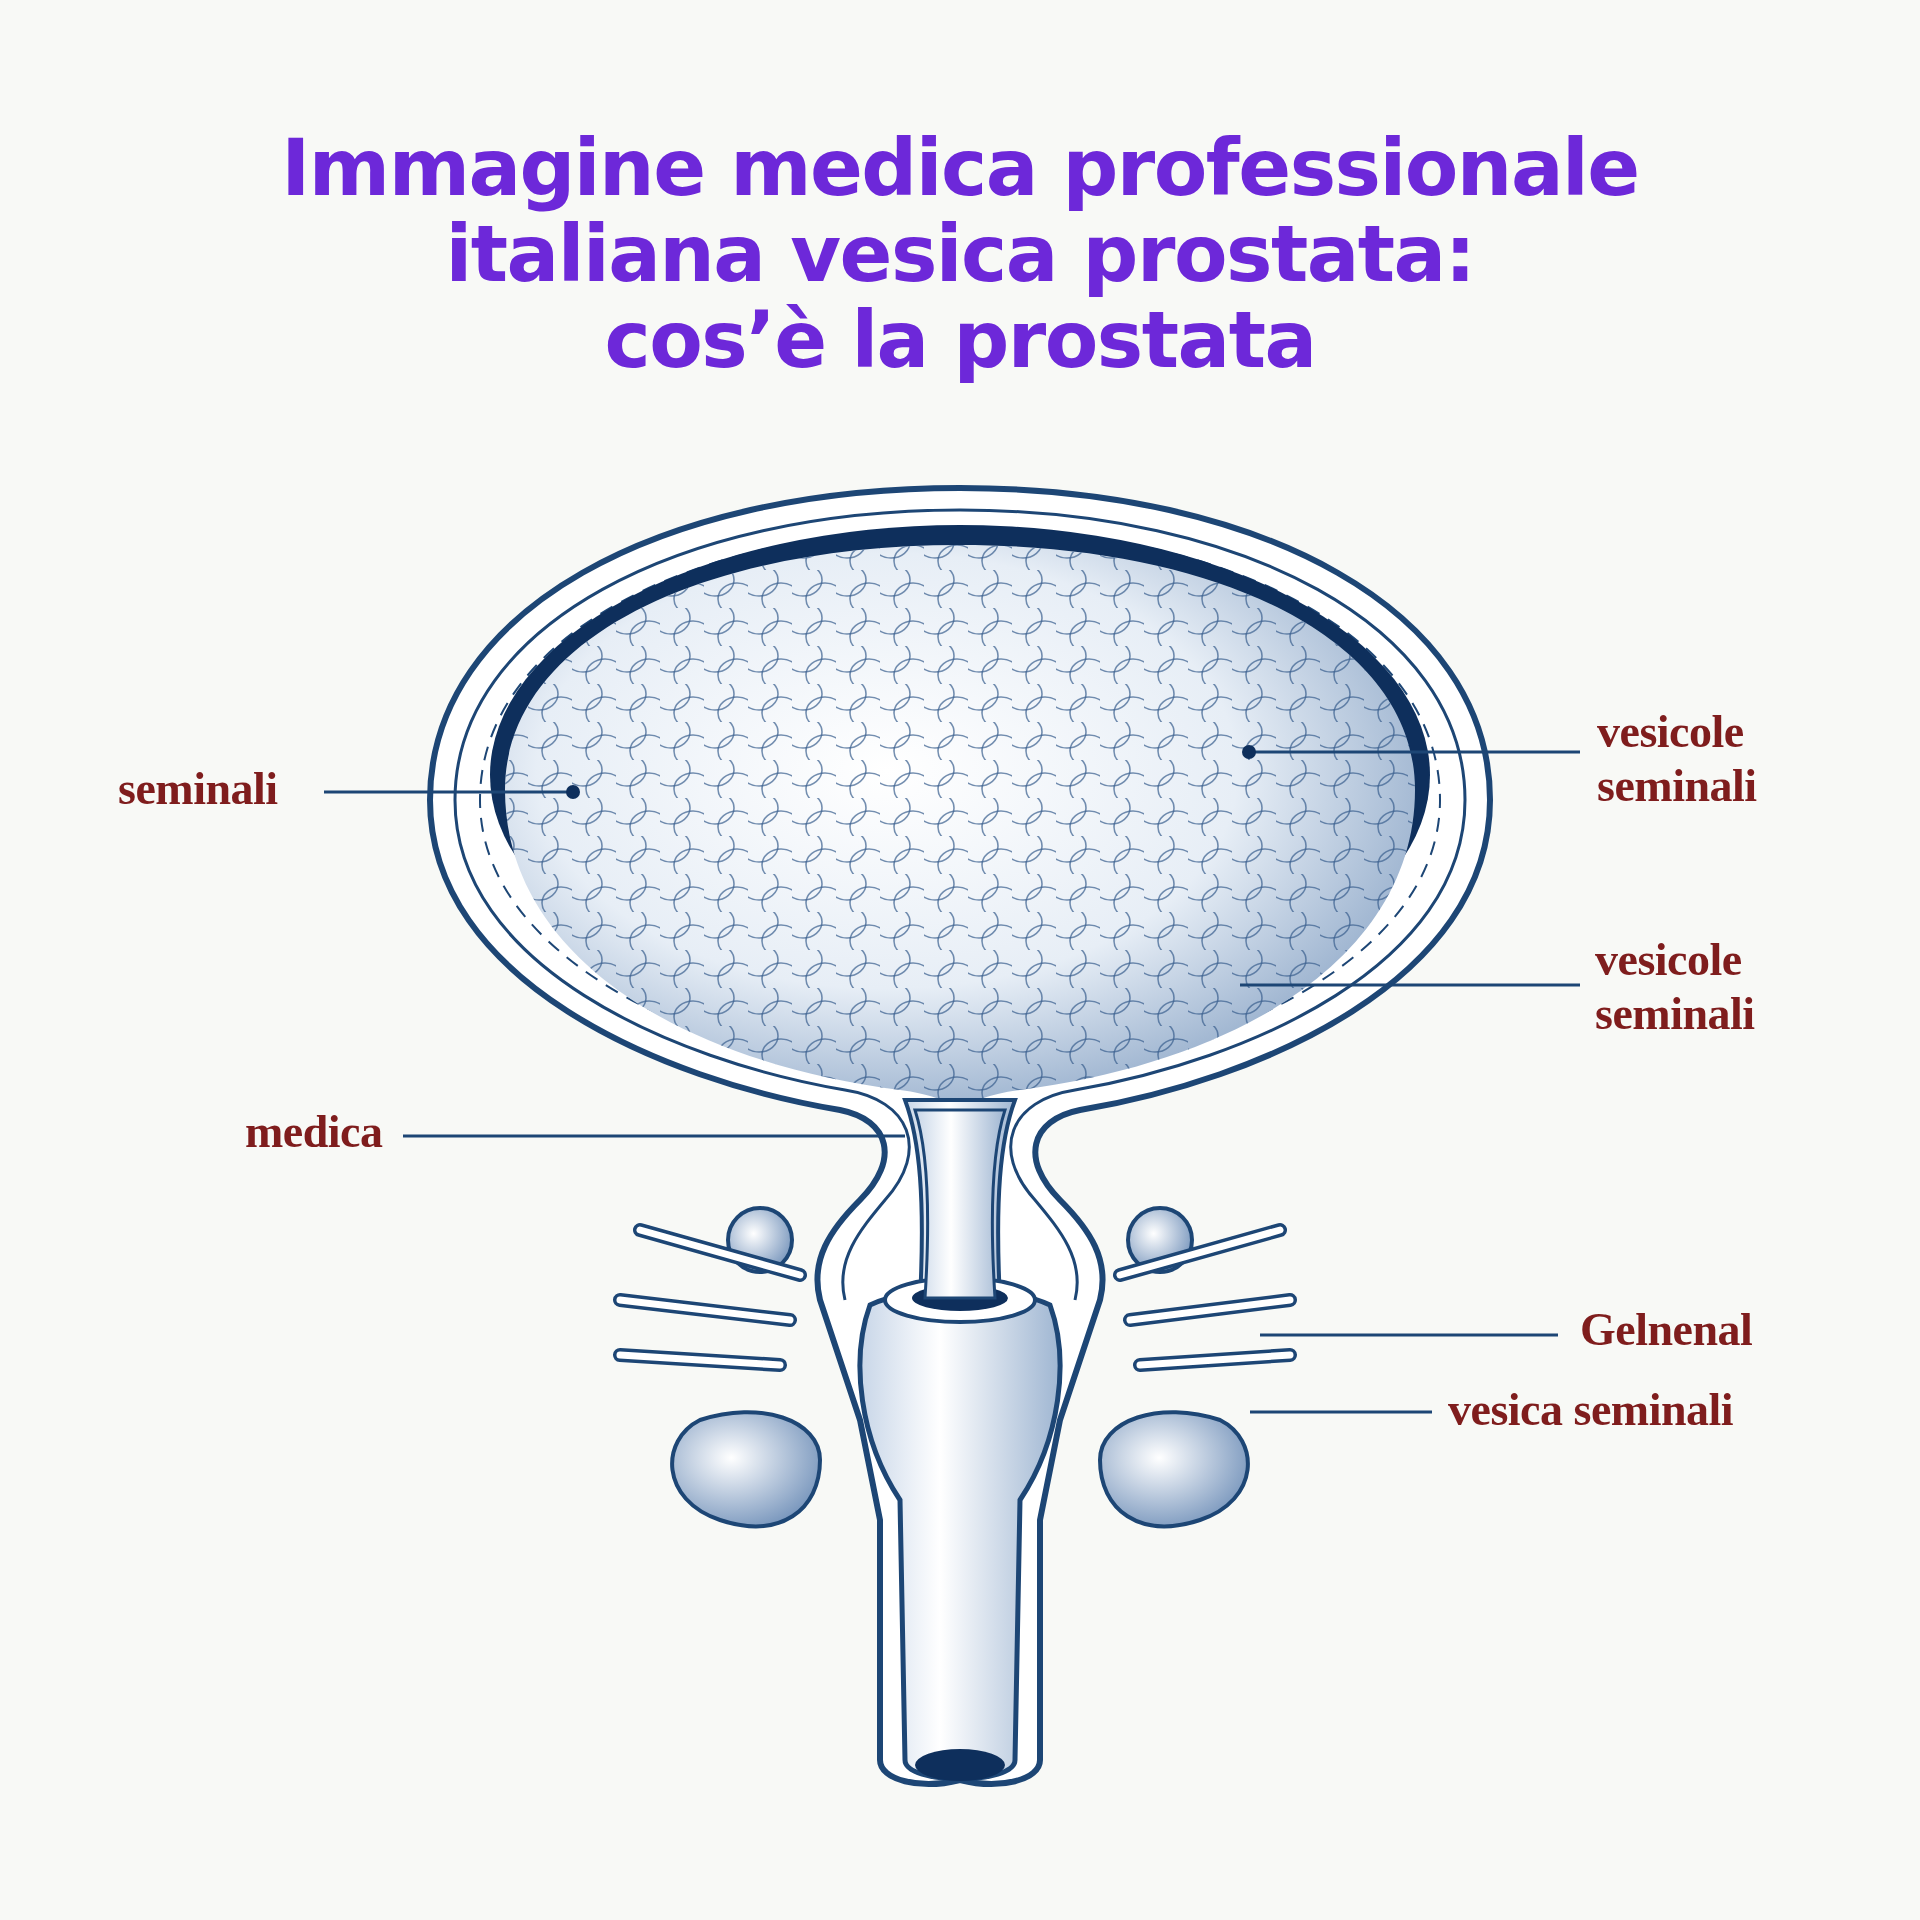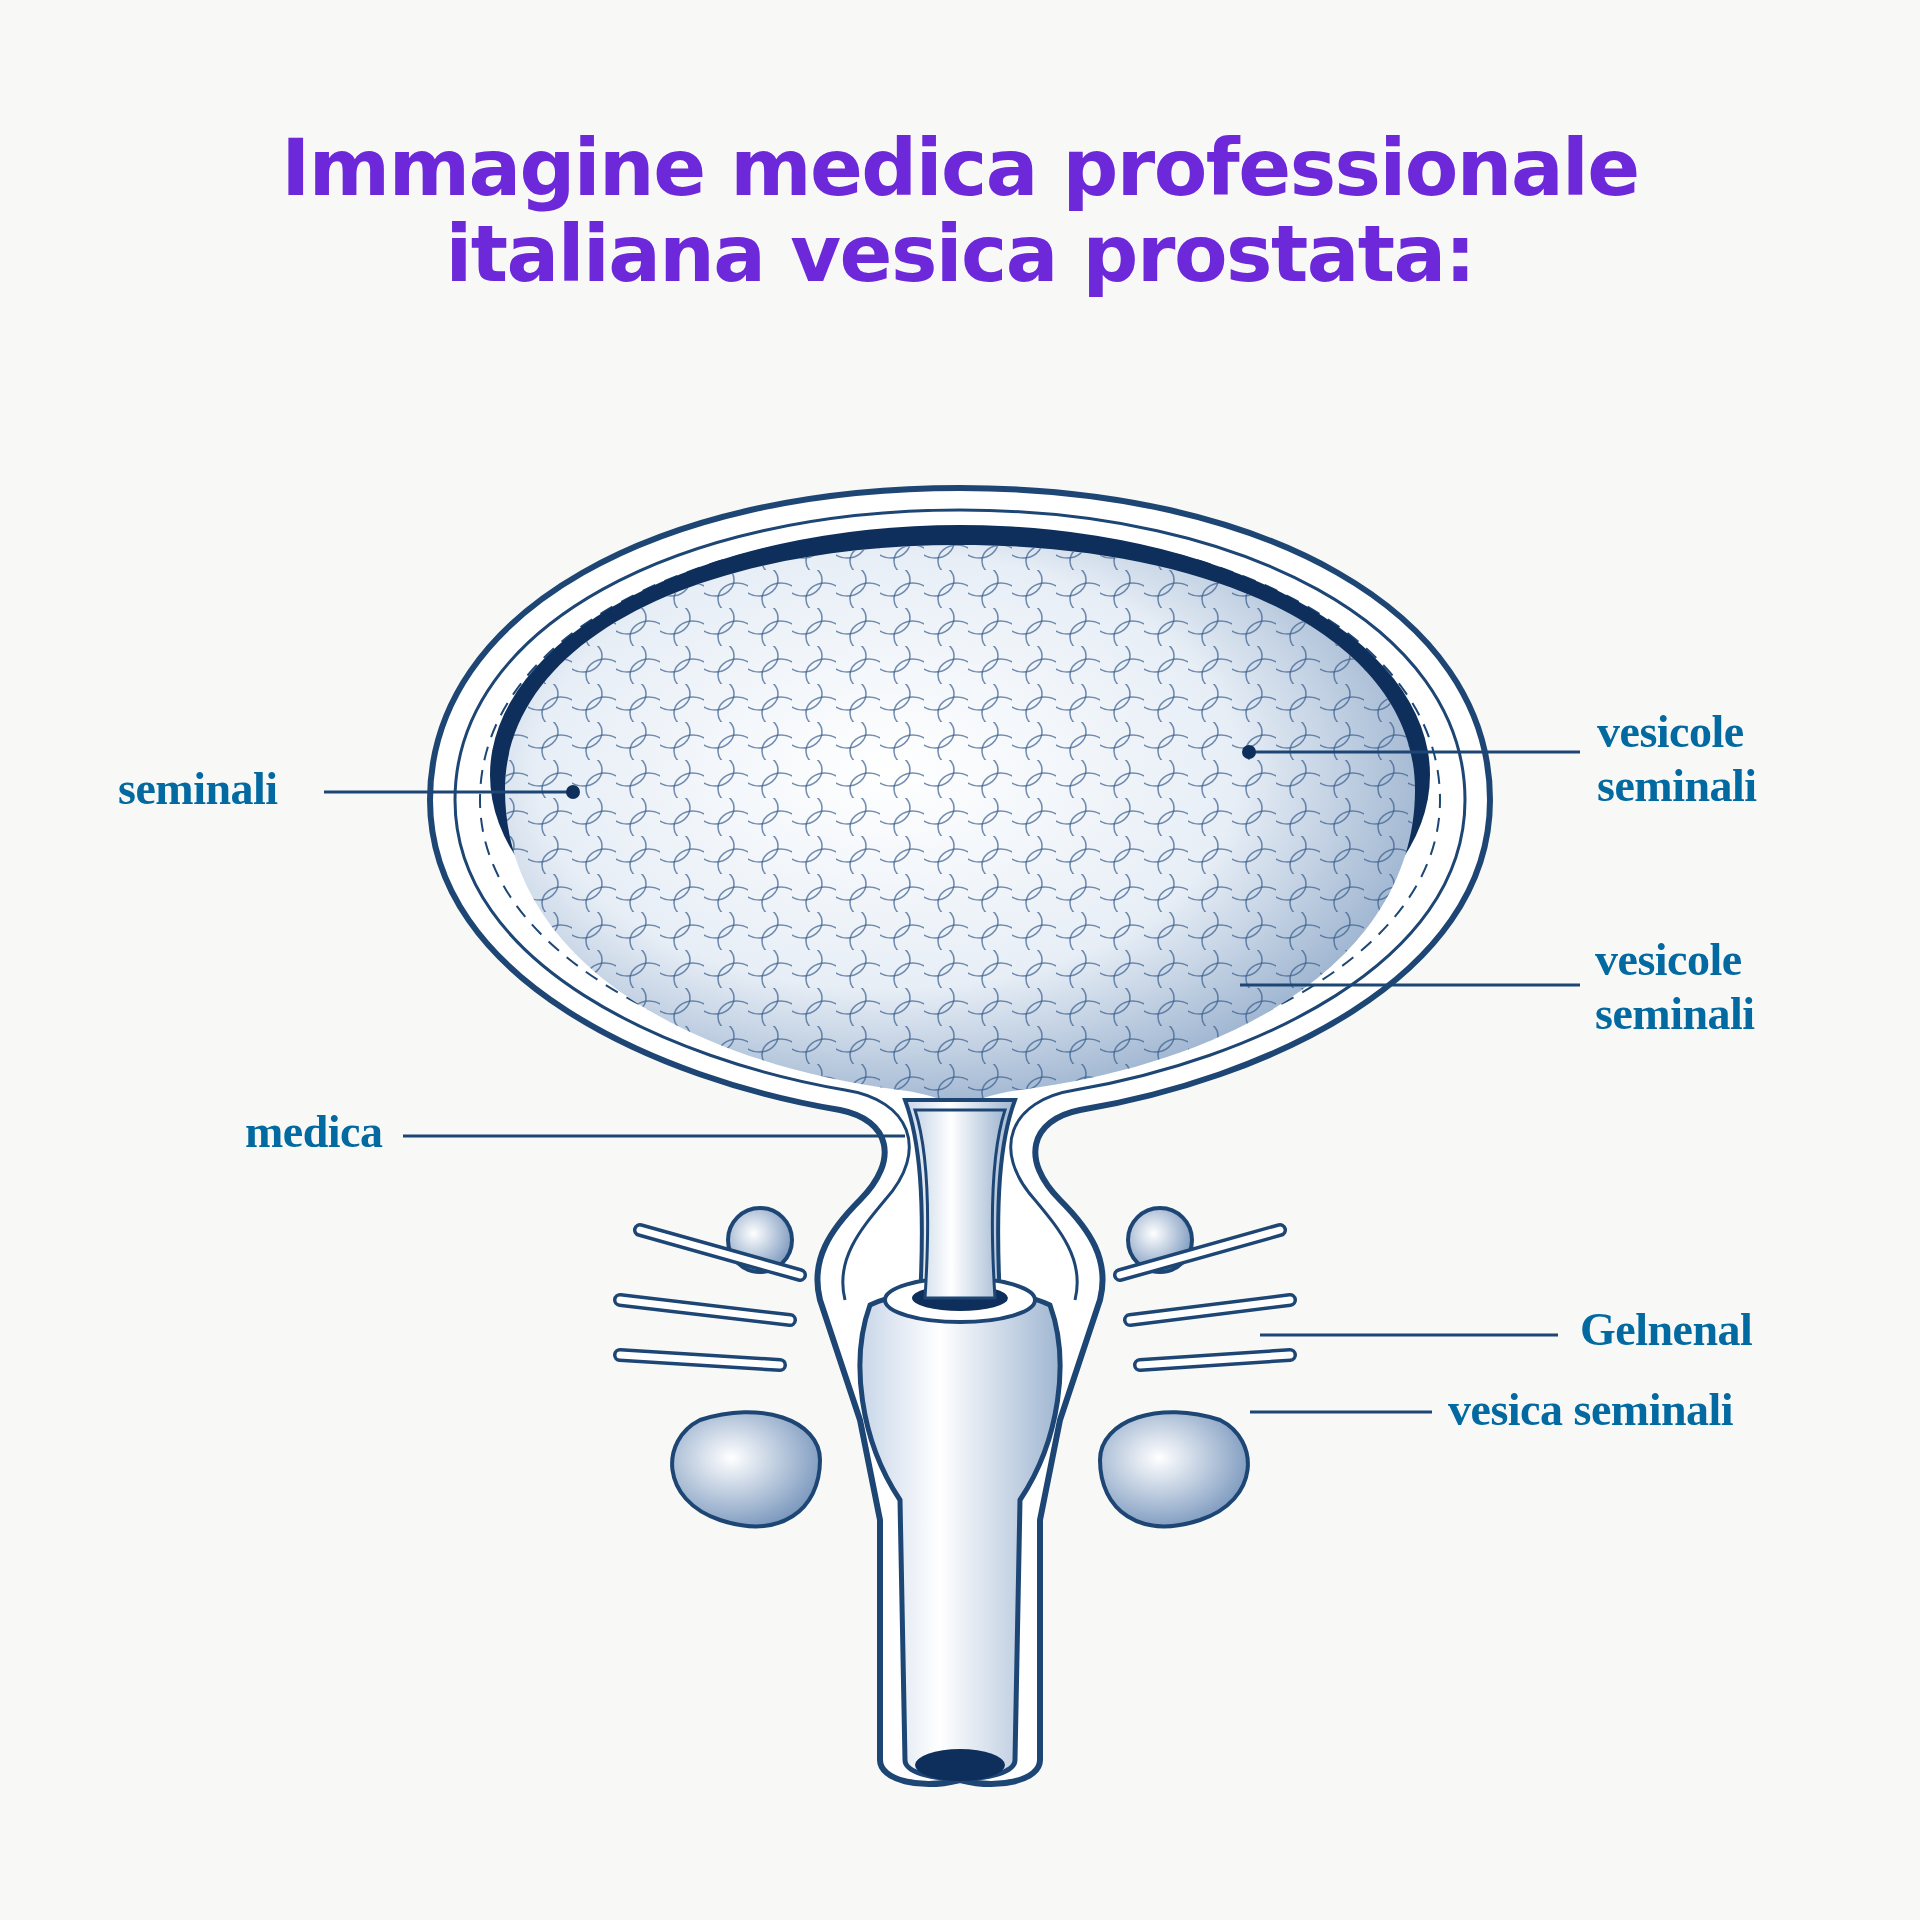--- a/index.html
+++ b/index.html
@@ -3,28 +3,29 @@
 <meta charset="utf-8">
 <style>
   html, body { margin:0; padding:0; }
   body { width:1920px; height:1920px; background:#f8f9f6; position:relative; overflow:hidden; }
   .title { position:absolute; left:0; top:125px; width:1920px; text-align:center;
     font-family:"DejaVu Sans", sans-serif; font-weight:bold; font-size:78px; line-height:86px;
     color:#6d28d9; letter-spacing:-1.5px; }
   .title div { display:block; }
   svg.diagram { position:absolute; left:0; top:0; }
   .label { position:absolute; font-family:"Liberation Serif", serif; font-weight:bold;
-    color:#0369a1; font-size:46px; line-height:54px; letter-spacing:-0.5px; }
+    color:#7f1d1d; font-size:46px; line-height:54px; letter-spacing:-0.5px; }
 </style>
 </head>
 <body>
 
 <div class="title">
   <div>Immagine medica professionale</div>
   <div>italiana vesica prostata:</div>
+  <div>cos’è la prostata</div>
 </div>
 
 <svg class="diagram" width="1920" height="1920" viewBox="0 0 1920 1920">
   <defs>
     <radialGradient id="glandGrad" cx="0.42" cy="0.4" r="0.7">
       <stop offset="0" stop-color="#ffffff"></stop>
       <stop offset="0.55" stop-color="#e7eef6"></stop>
       <stop offset="1" stop-color="#7f9cc0"></stop>
     </radialGradient>
     <pattern id="cells" width="44" height="38" patternUnits="userSpaceOnUse">

